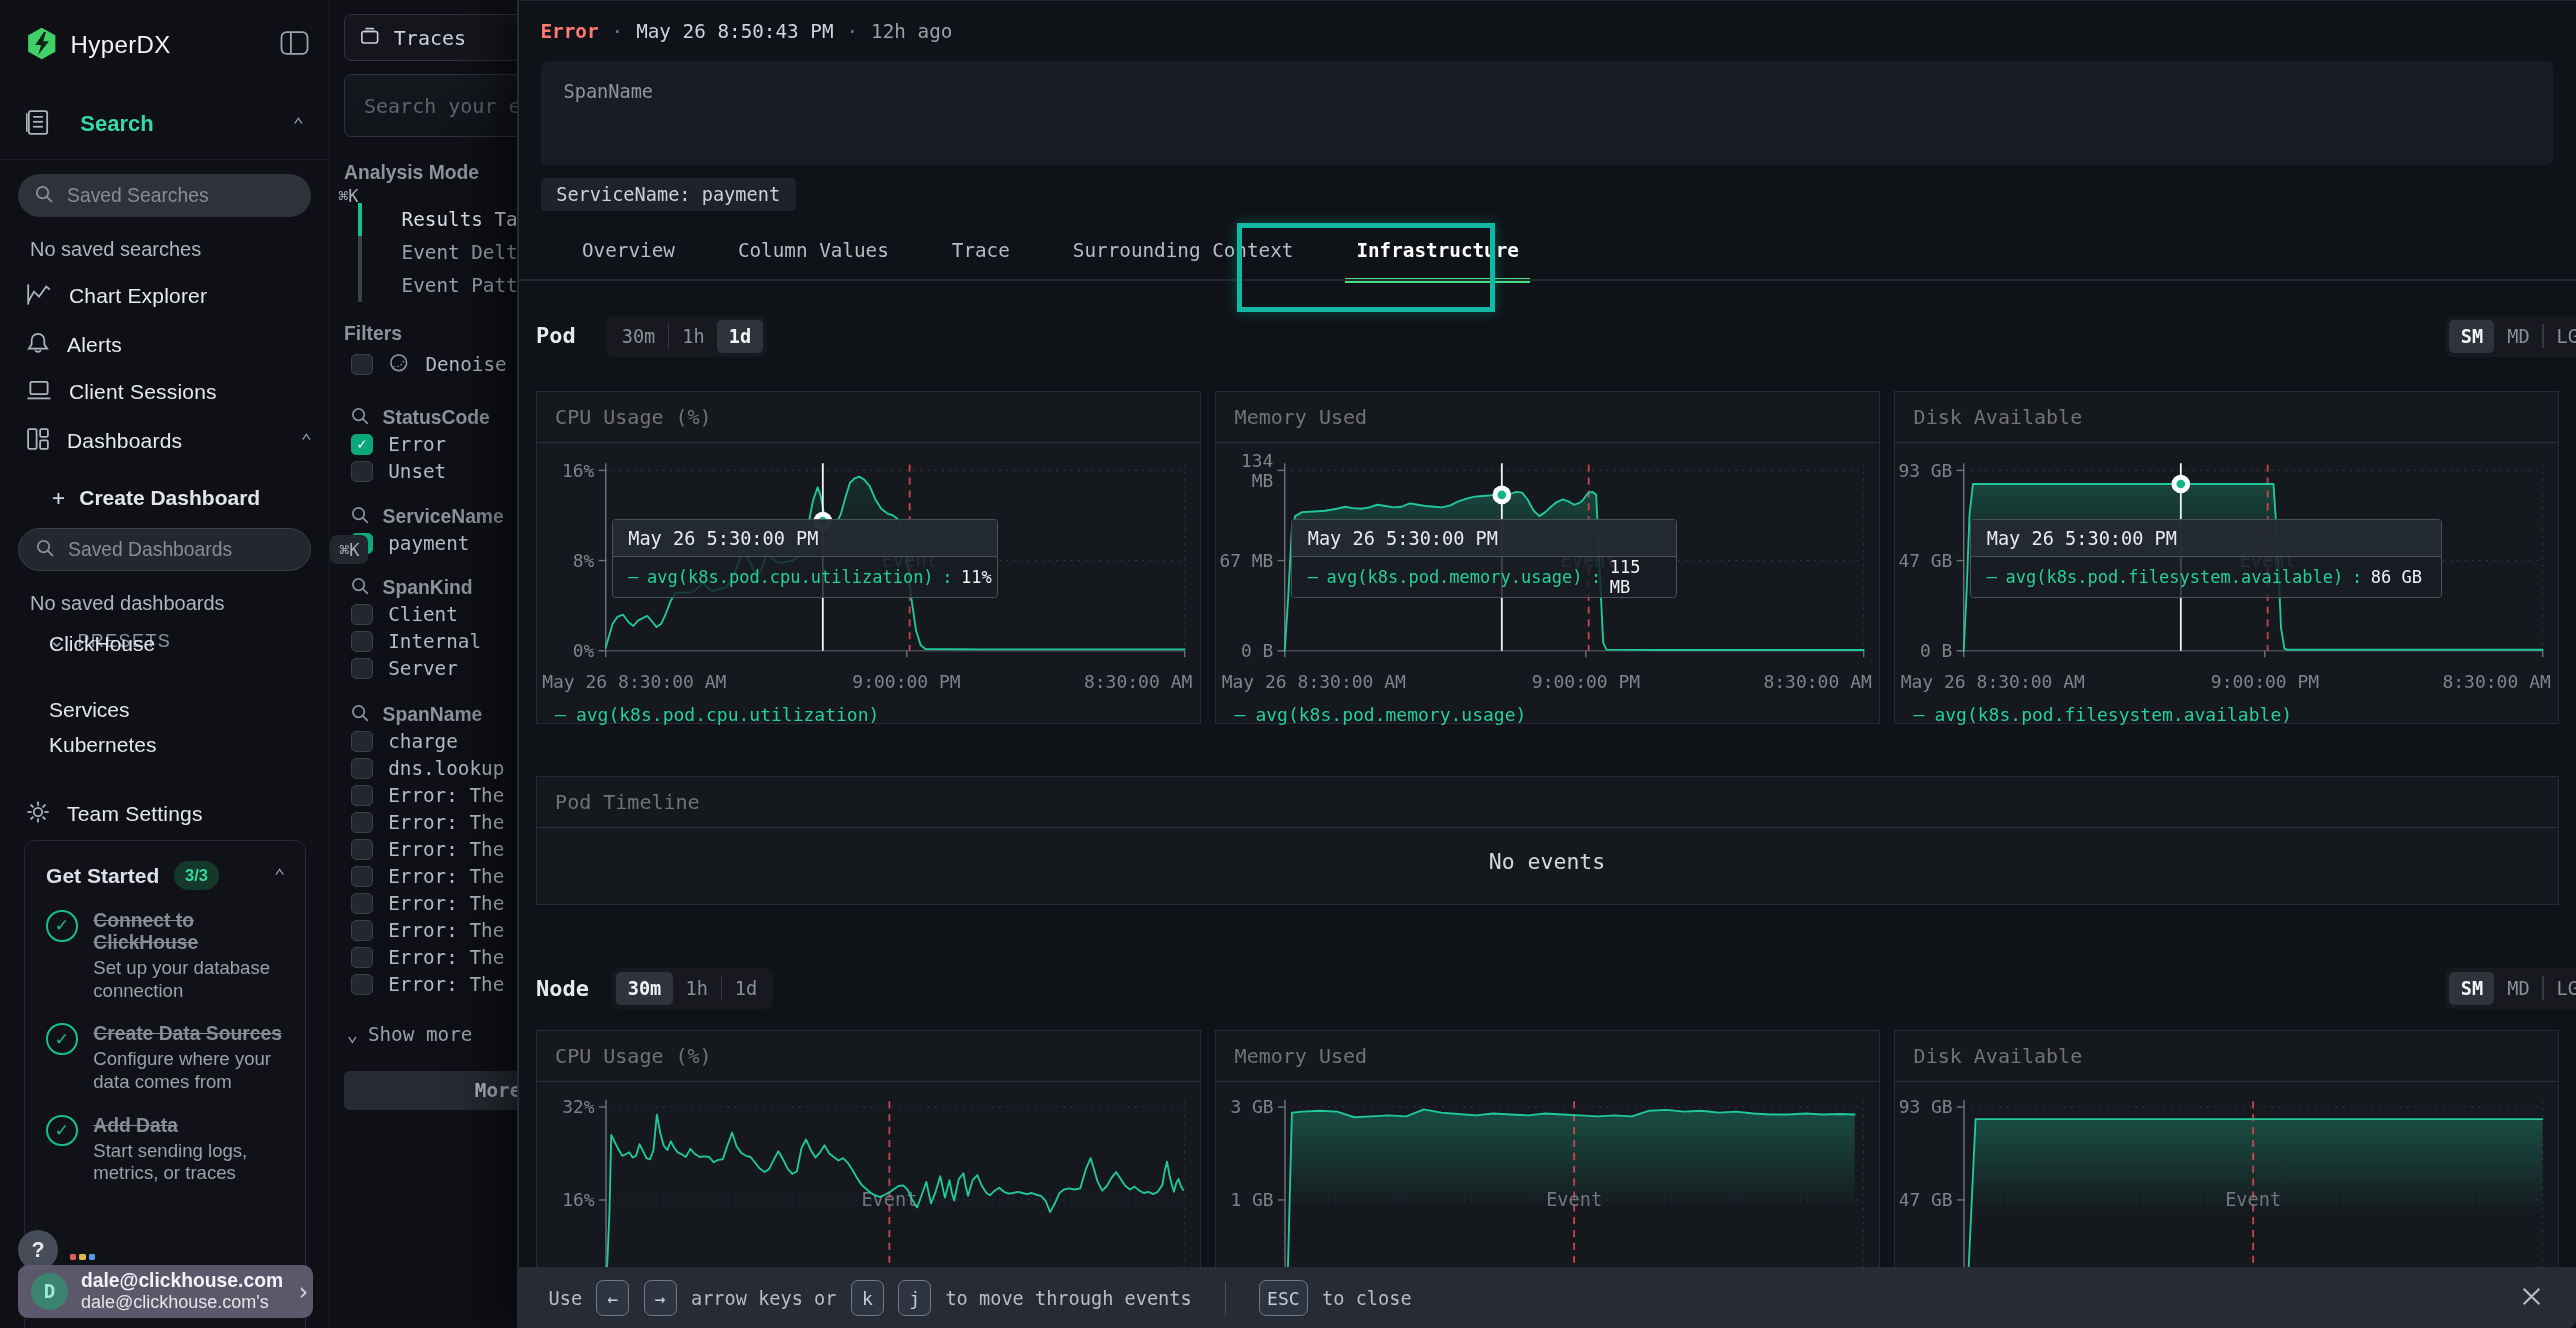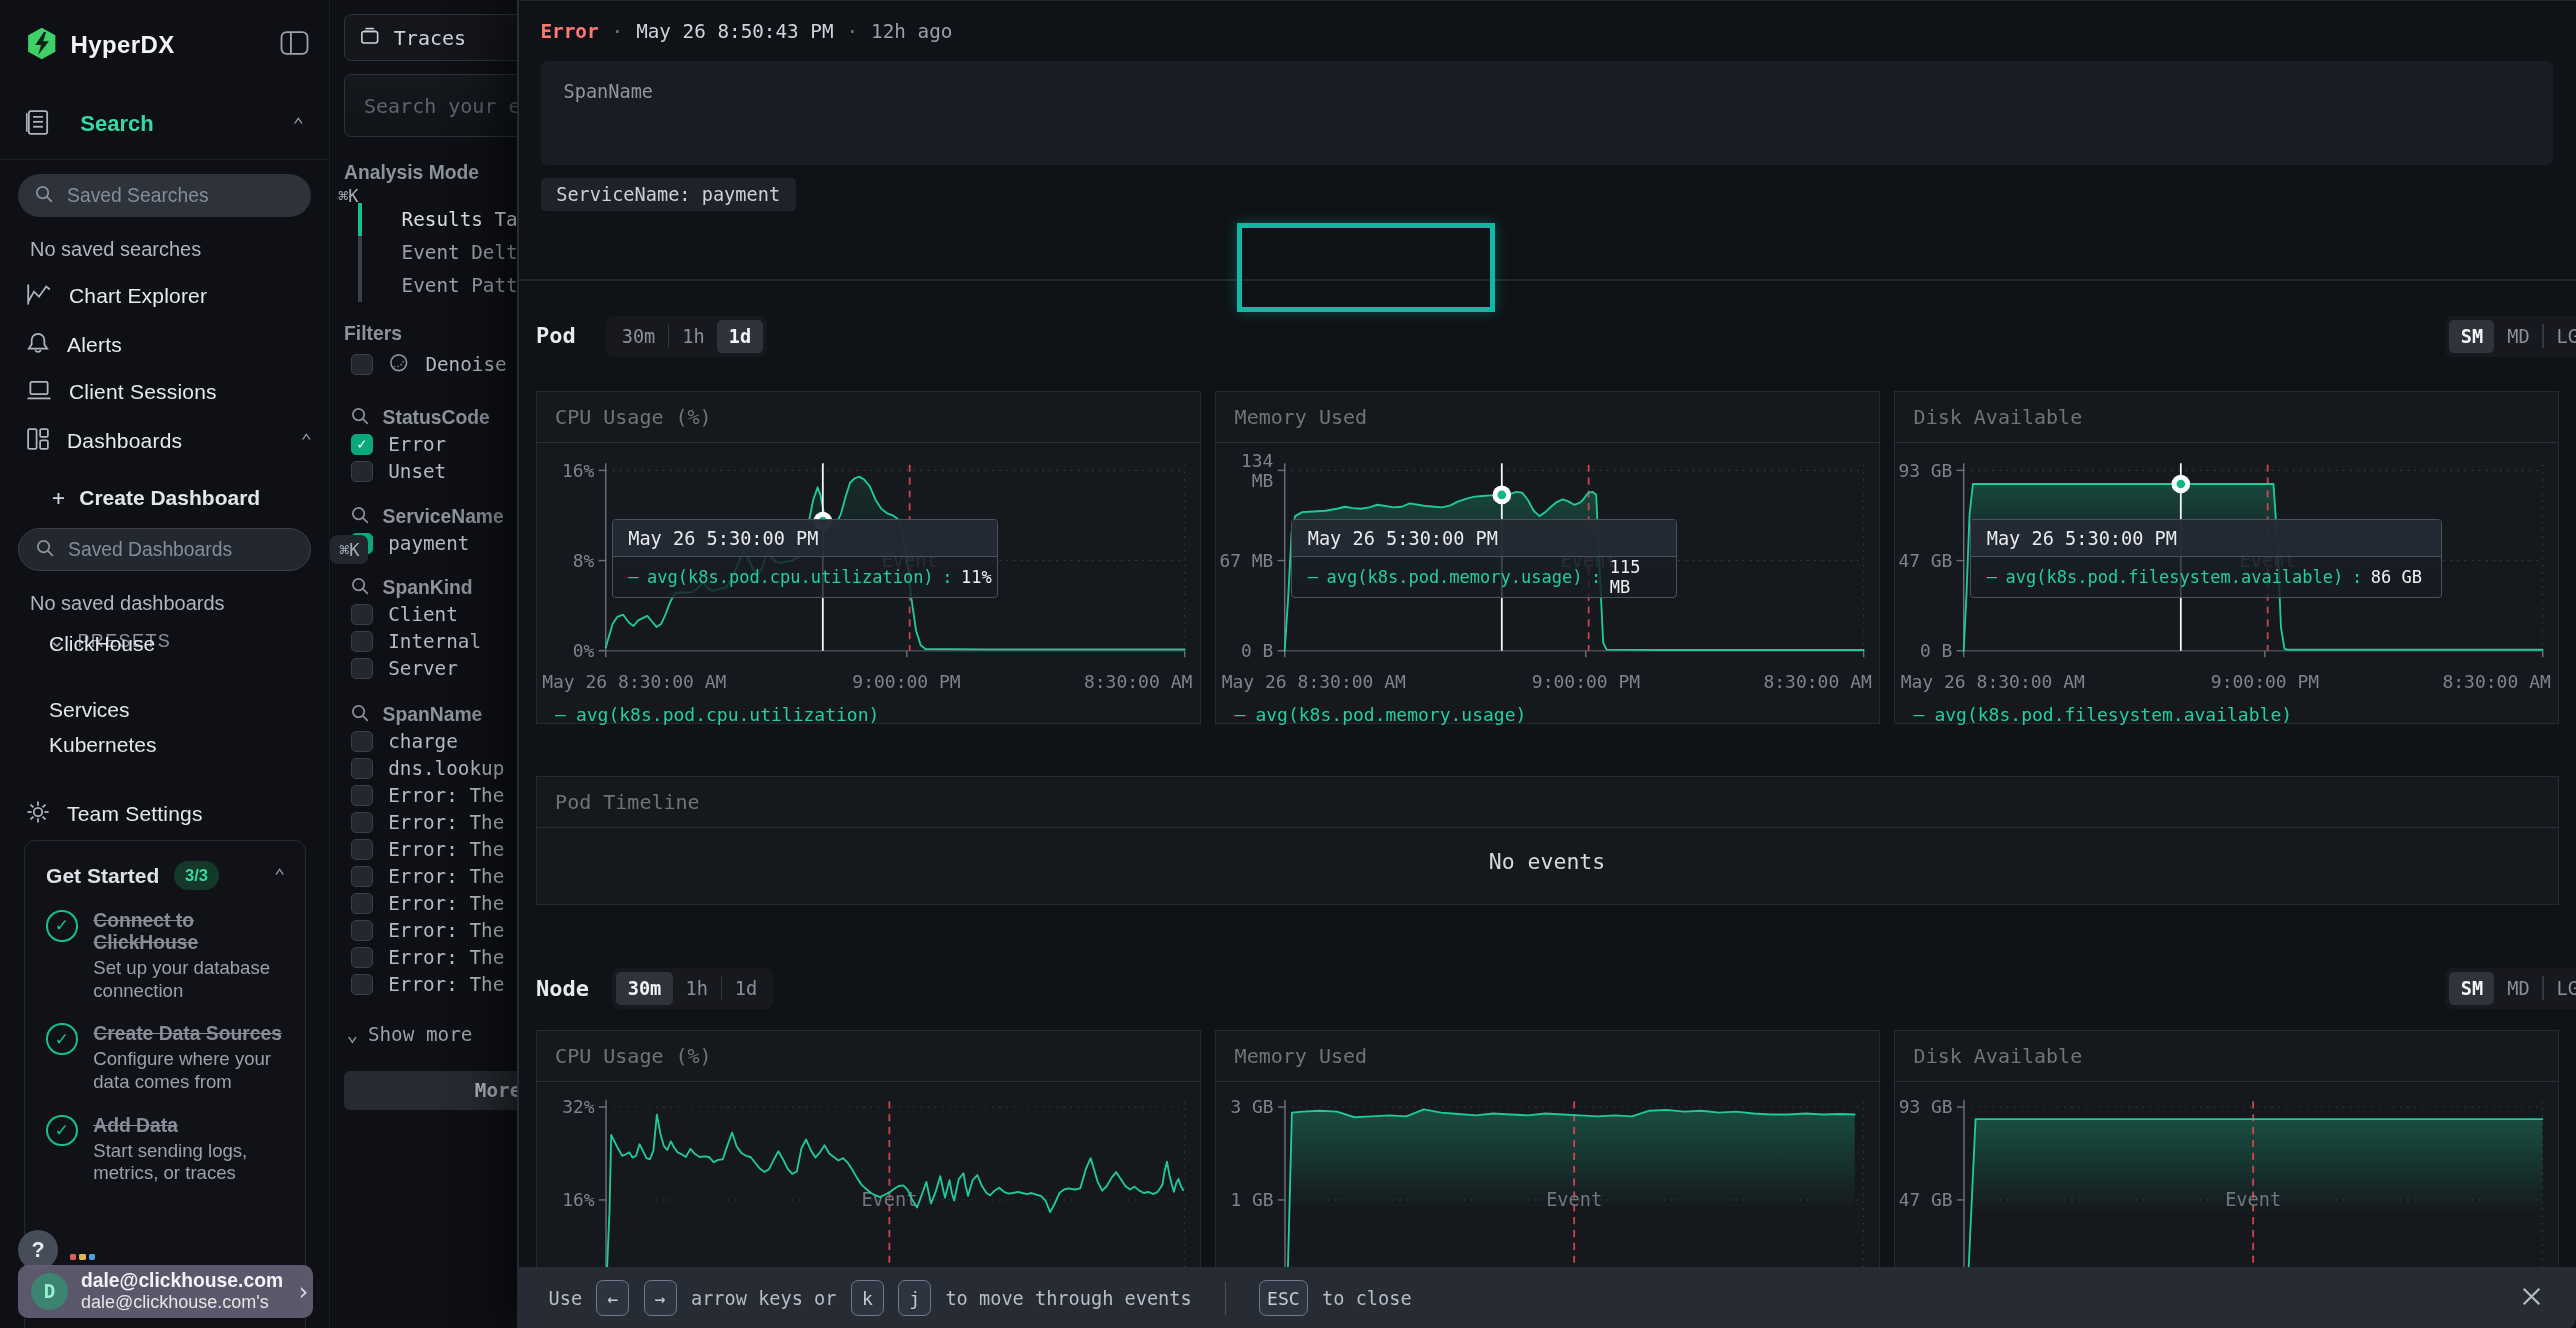--- a/index.html
+++ b/index.html
@@ -4,21 +4,21 @@
 <style>
   html,body{margin:0;padding:0;background:#0a0c10;}
   body{width:2576px;height:1328px;overflow:hidden;font-family:"DejaVu Sans Mono",monospace;-webkit-font-smoothing:antialiased;}
   #app{position:absolute;inset:0;}
   .abs{position:absolute;}
   .sans{font-family:"Liberation Sans","DejaVu Sans",sans-serif;}
 
   
   #sidebar{left:0;top:0;width:329px;height:1328px;background:#0e1015;border-right:1.4px solid #1c2026;z-index:3;}
   .logo-row{left:26px;top:27px;display:flex;align-items:center;gap:13px;}
-  .logo-txt{color:#f2f4f6;font-weight:bold;font-size:24px;letter-spacing:0.4px;}
+  .logo-txt{color:#f2f4f6;font-weight:normal;font-size:24px;letter-spacing:0.4px;}
   .panel-toggle{left:280px;top:30px;}
   .side-head{left:26px;top:109px;display:flex;align-items:center;gap:14.3px;}
   .side-head .t{color:#35d9a6;font-weight:bold;font-size:22px;margin-left:16px;}
   .chev{color:#9aa2ad;font-size:18.6px;}
   .side-div{left:0;top:159px;width:328px;height:1.4px;background:#1b1f26;}
   .pill{width:293px;height:43px;border-radius:23px;background:#2d323b;display:flex;align-items:center;padding:0 15.7px;box-sizing:border-box;gap:11.4px;}
   .pill input{flex:1;background:transparent;border:none;outline:none;color:#9aa1ab;font-size:19.3px;font-family:"Liberation Sans",sans-serif;}
   .pill input::placeholder{color:#858d98;}
   .kbd-chip{color:#a6aeb9;font-size:17px;background:#22262e;border-radius:7.2px;padding:4.3px 8.6px;}
   .muted-line{color:#aeb5c0;font-size:20px;}
@@ -475,20 +475,43 @@
     </div>
 
     <div id="span-card" class="abs">
       <div class="k">SpanName</div>
     </div>
 
     <div id="svc-chip" class="abs">
       <span>ServiceName: payment</span>
     </div>
 
+    <div id="tabs" class="abs">
+
+        <div class="tab">
+          <span>Overview</span>
+        </div>
+
+        <div class="tab">
+          <span>Column Values</span>
+        </div>
+
+        <div class="tab">
+          <span>Trace</span>
+        </div>
+
+        <div class="tab">
+          <span>Surrounding Context</span>
+        </div>
+
+        <div class="tab active on">
+          <span>Infrastructure</span>
+        </div>
+
+    </div>
     <div id="tabline" class="abs"></div>
     <div id="annot" class="abs" style="border-color: rgb(18, 184, 166);"></div>
 
     <div class="abs sec-title" style="left:17px;top:322px;">Pod</div>
     <div class="abs seg" style="left:87px;top:315px;">
       <button class="rng">30m</button>
         <span class="sp"></span>
       <button class="rng">1h</button>
       <button class="rng on">1d</button>
     </div>

